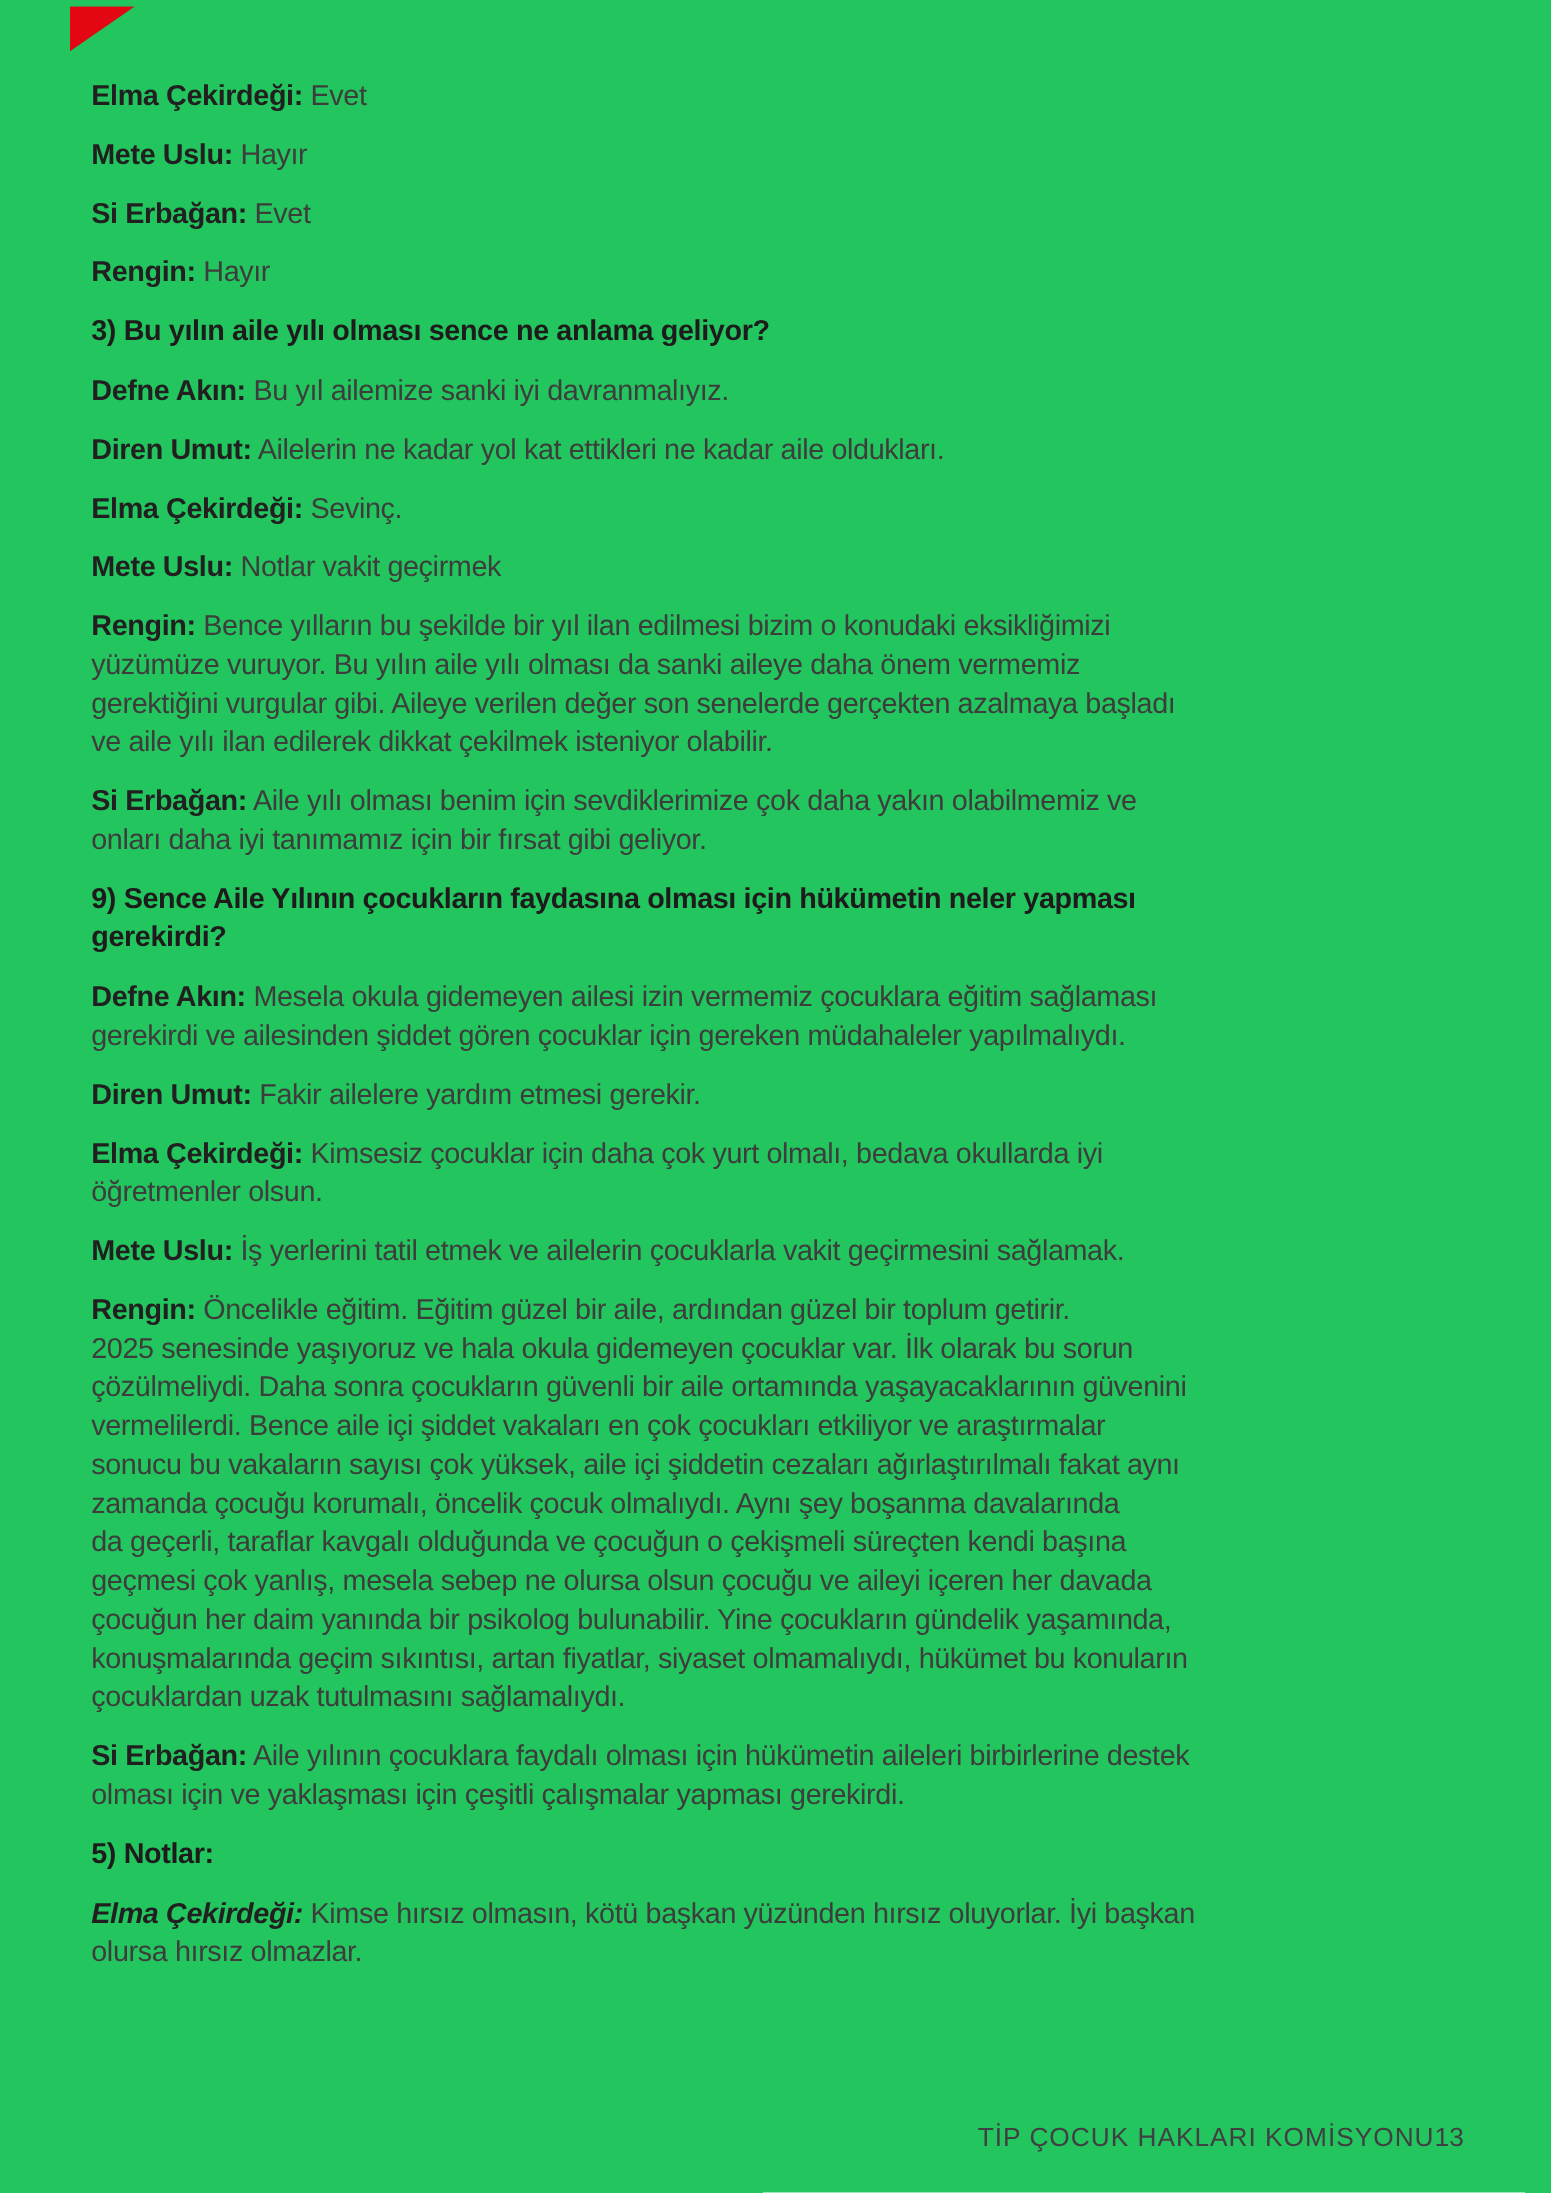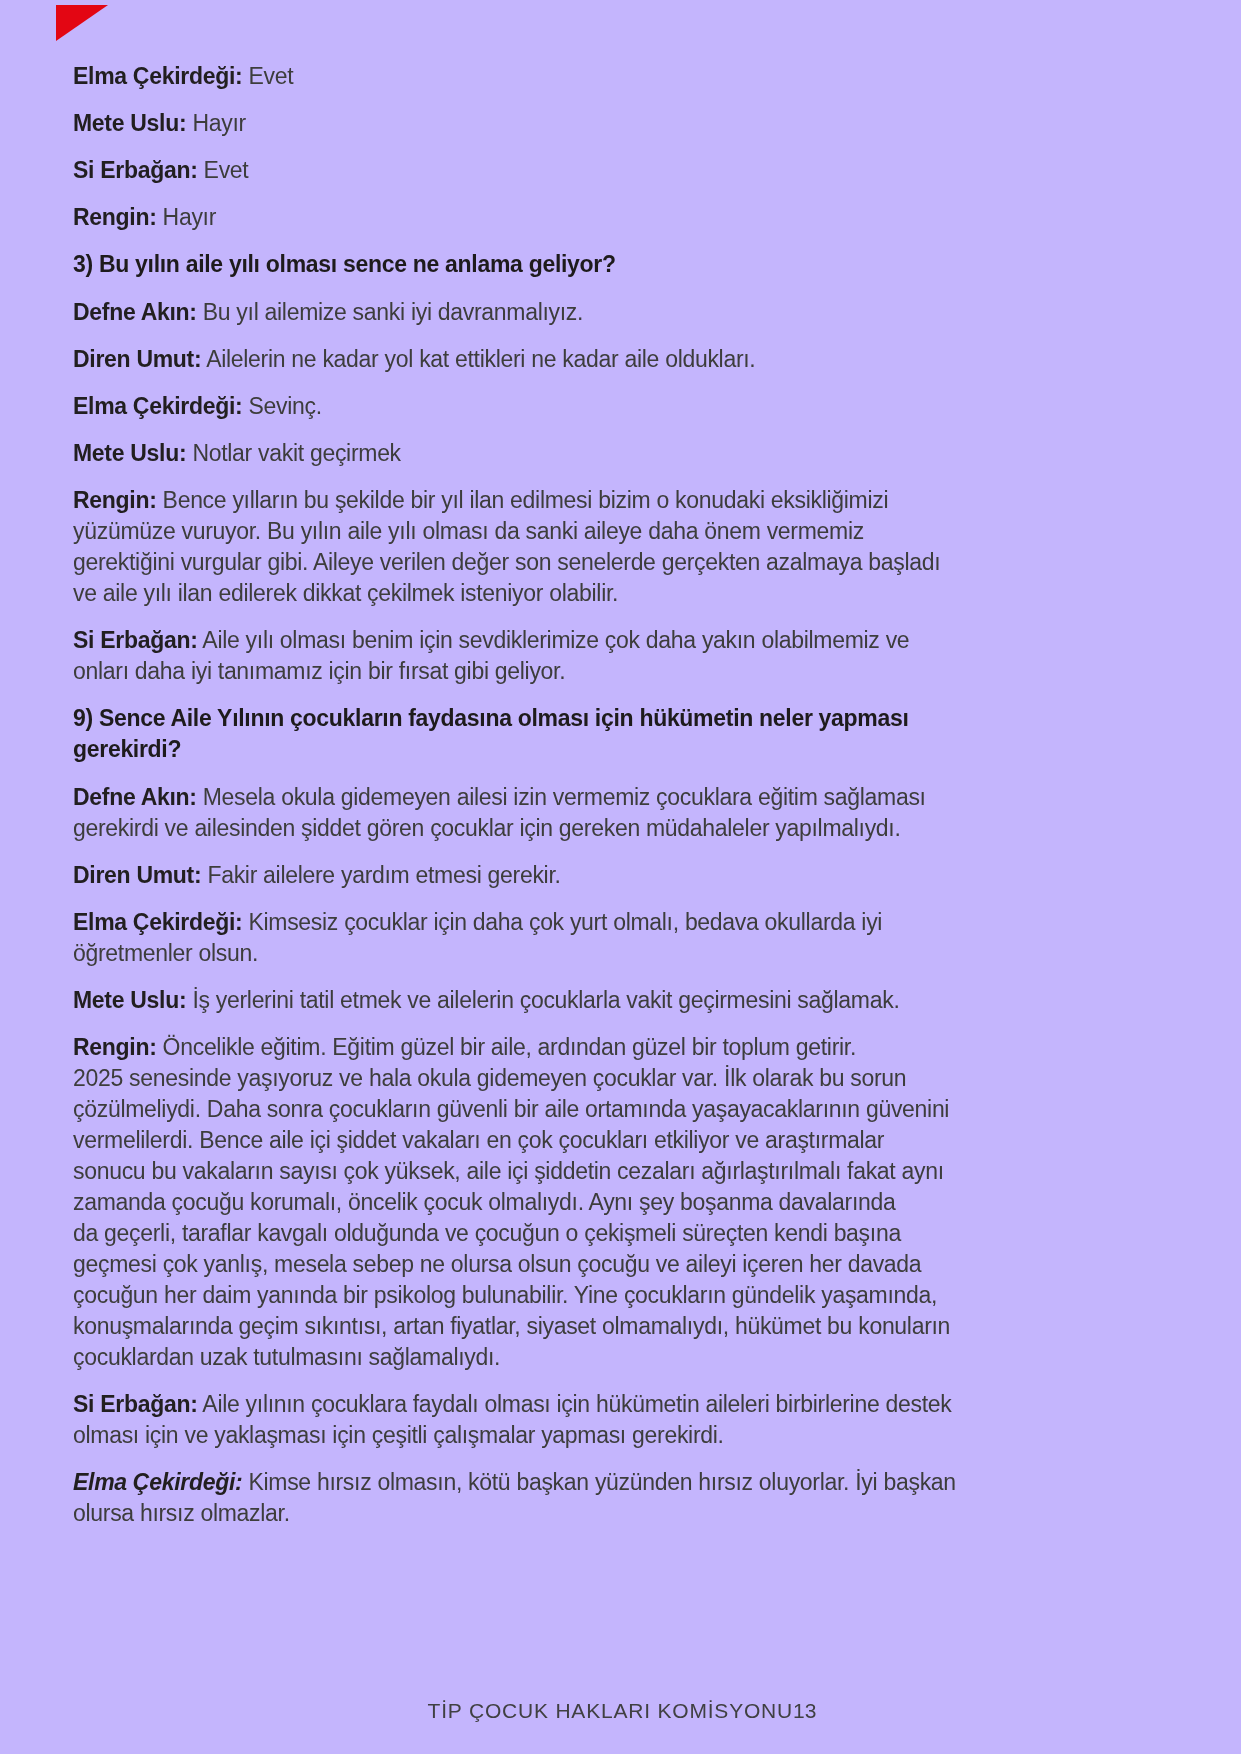--- a/index.html
+++ b/index.html
@@ -3,21 +3,21 @@
 <meta charset="utf-8">
 <style>
   * { margin: 0; padding: 0; box-sizing: border-box; }
   html, body { background: #ffffff; }
   body { font-family: "Liberation Sans", sans-serif; }
 
   .page {
     position: relative;
     width: 1241px;
     height: 1754px;
-    background: #c4b5fd;
+    background: #22c55e;
     overflow: hidden;
     margin: 0 auto;
   }
 
   .corner-flag {
     position: absolute;
     left: 56px;
     top: 5px;
     width: 52px;
     height: 36px;
@@ -55,21 +55,21 @@
     color: #1e1b1c;
     white-space: pre-line;
   }
 
   .footer {
     position: absolute;
     left: 73px;
     right: 70px;
     top: 1699px;
     display: flex;
-    justify-content: center;
+    justify-content: flex-end;
     align-items: baseline;
     font-size: 21px;
     letter-spacing: 0.8px;
     color: #404042;
   }
   .footer .page-number { letter-spacing: 0; }
 </style>
 </head>
 <body>
 
@@ -107,20 +107,21 @@
 vermelilerdi. Bence aile içi şiddet vakaları en çok çocukları etkiliyor ve araştırmalar
 sonucu bu vakaların sayısı çok yüksek, aile içi şiddetin cezaları ağırlaştırılmalı fakat aynı
 zamanda çocuğu korumalı, öncelik çocuk olmalıydı. Aynı şey boşanma davalarında
 da geçerli, taraflar kavgalı olduğunda ve çocuğun o çekişmeli süreçten kendi başına
 geçmesi çok yanlış, mesela sebep ne olursa olsun çocuğu ve aileyi içeren her davada
 çocuğun her daim yanında bir psikolog bulunabilir. Yine çocukların gündelik yaşamında,
 konuşmalarında geçim sıkıntısı, artan fiyatlar, siyaset olmamalıydı, hükümet bu konuların
 çocuklardan uzak tutulmasını sağlamalıydı.</span></p>
       <p class="answer"><b class="speaker">Si Erbağan:</b> <span>Aile yılının çocuklara faydalı olması için hükümetin aileleri birbirlerine destek
 olması için ve yaklaşması için çeşitli çalışmalar yapması gerekirdi.</span></p>
+      <p class="question">5) Notlar:</p>
       <p class="answer"><b class="speaker italic">Elma Çekirdeği:</b> <span>Kimse hırsız olmasın, kötü başkan yüzünden hırsız oluyorlar. İyi başkan
 olursa hırsız olmazlar.</span></p>
     </main>
 
   <footer class="footer">
     <span class="footer-title">TİP ÇOCUK HAKLARI KOMİSYONU</span>
     <span class="page-number">13</span>
   </footer>
 
 </div>

